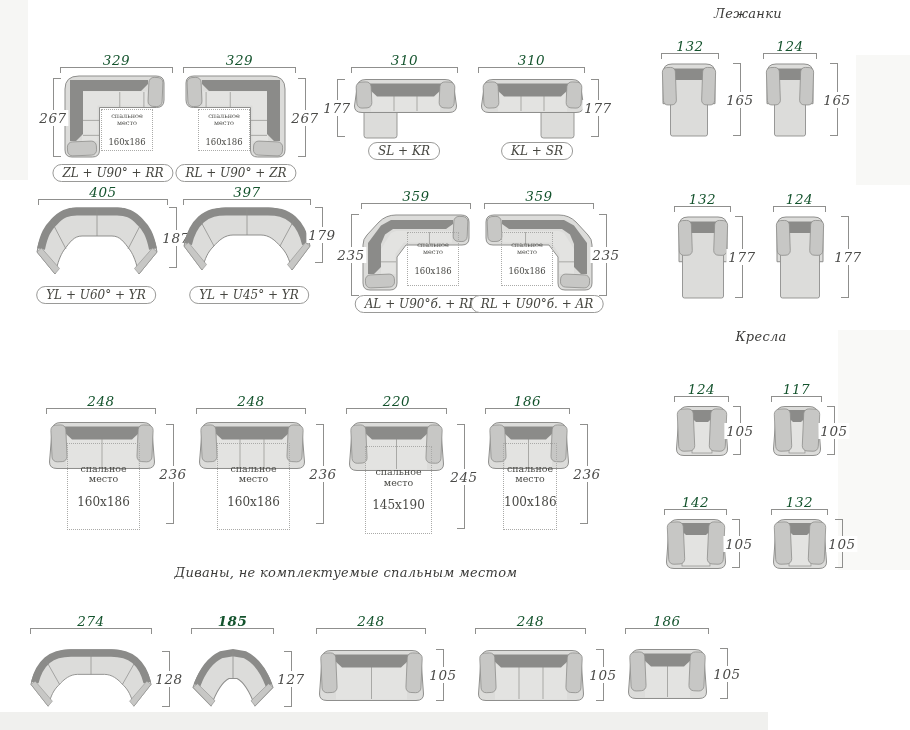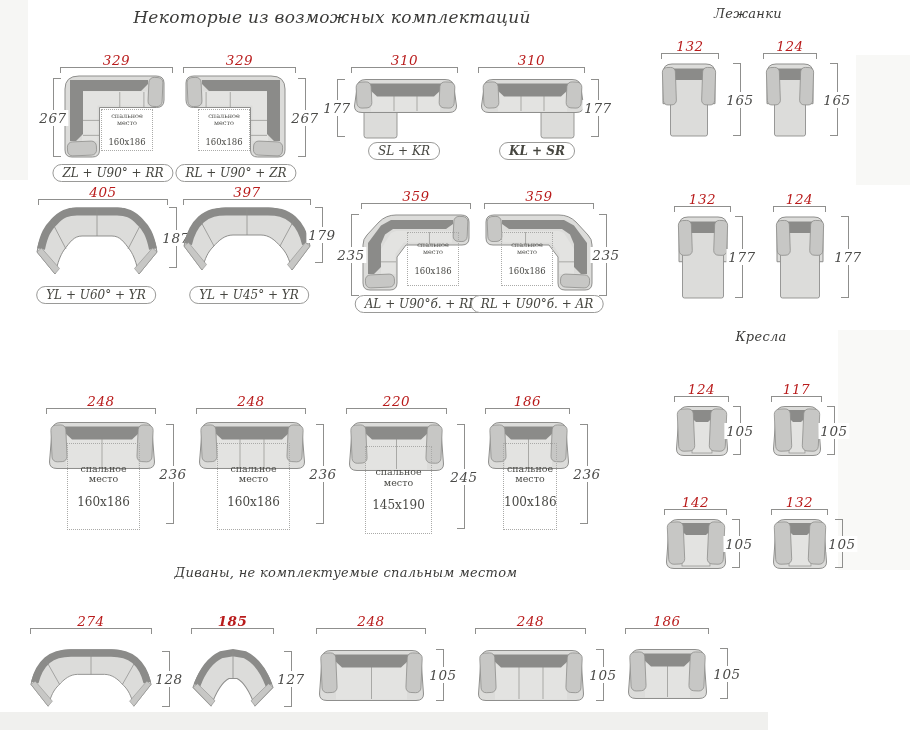--- a/index.html
+++ b/index.html
@@ -5,21 +5,21 @@
   html,body{margin:0;padding:0;background:#fff;}
   #stage{position:relative;width:910px;height:730px;background:#ffffff;overflow:hidden;
          font-family:"DejaVu Serif",serif;}
   .patch{position:absolute;}
   .title{position:absolute;transform:translateX(-50%);font-style:italic;font-size:13px;
          color:#3b3b39;white-space:nowrap;letter-spacing:.3px;}
   .title.main{font-size:17px;}
   .title.sub{font-size:12px;}
   .fig-glyph{position:absolute;}
   .dim-h{position:absolute;text-align:center;}
-  .dim-h .num{display:block;font-style:italic;font-size:13.5px;line-height:12px;color:#b91c1c;
+  .dim-h .num{display:block;font-style:italic;font-size:13.5px;line-height:12px;color:#14532d;
               margin-bottom:1px;letter-spacing:.5px;}
   .dim-h .hline{height:5px;border-top:1px solid #8f8f8d;border-left:1px solid #8f8f8d;
                 border-right:1px solid #8f8f8d;}
   .dim-v{position:absolute;width:24px;}
   .dim-v .vline{position:absolute;top:0;bottom:0;width:7px;left:50%;}
   .dim-v.right .vline{margin-left:-7px;border-right:1px solid #8f8f8d;border-top:1px solid #8f8f8d;border-bottom:1px solid #8f8f8d;}
   .dim-v.left  .vline{margin-left:0;border-left:1px solid #8f8f8d;border-top:1px solid #8f8f8d;border-bottom:1px solid #8f8f8d;}
   .dim-v .num{position:absolute;top:50%;left:50%;transform:translate(-50%,-50%);background:#fff;
               padding:0 2px;font-style:italic;font-size:13.5px;color:#4a4a48;letter-spacing:.5px;}
   .pill{position:absolute;transform:translateX(-50%);border:1px solid #9a9a98;border-radius:10px;
@@ -34,21 +34,20 @@
 </style>
 </head>
 <body>
 
 <div id="stage">
   <div class="patch" style="left:0;top:0;width:28px;height:180px;background:#f6f6f4;"></div>
   <div class="patch" style="left:856px;top:55px;width:54px;height:130px;background:#f8f8f6;"></div>
   <div class="patch" style="left:0;top:712px;width:768px;height:18px;background:#f0f0ee;"></div>
   <div class="patch" style="left:838px;top:330px;width:72px;height:240px;background:#f9f9f7;"></div>
 
-  <div class="title main" style="left:332px;top:7px;">Некоторые из возможных комплектаций</div>
   <div class="title" style="left:748px;top:6px;">Лежанки</div>
   <div class="title" style="left:761px;top:329px;">Кресла</div>
   <div class="title" style="left:346px;top:565px;">Диваны, не комплектуемые спальным местом</div>
 
   <div id="figures">
       <div>
         <div style="position:absolute;left:62px;top:72px;">
           <svg class="fig-glyph" width="105" height="88" viewBox="0 0 105 88" style="overflow:visible">
             <path d="M3,17 Q3,4 17,4 L94,4 Q102,4 102,11 L102,28 Q102,35.5 94.5,35.5 L37.5,35.5 L37.5,78 Q37.5,85 30.5,85 L10,85 Q3,85 3,78 Z" fill="#dcdcda" stroke="#8f8f8d"></path>
             <path d="M20,19.5 L85,19.5 L85,33.5 L35.5,33.5 L35.5,69 L20,69 Z" fill="#e3e3e1"></path>
@@ -162,21 +161,21 @@
           </svg>
         </div>
         <div class="dim-h" style="left:478px;top:54px;width:107px;">
           <span class="num">310</span>
           <div class="hline"></div>
         </div>
         <div class="dim-v right" style="left:586px;top:79px;height:58px;">
           <div class="vline"></div>
           <span class="num">177</span>
         </div>
-        <div class="pill" style="left:537px;top:142px;font-weight:bold;">KL + SR</div>
+        <div class="pill" style="left:537px;top:142px;">KL + SR</div>
       </div>
       <div>
         <div style="position:absolute;left:36px;top:206px;">
           <svg class="fig-glyph" width="122" height="70" viewBox="0 0 122 70" style="overflow:visible">
             <g transform="scale(1 1)">
               <path d="M1,46 C4,30 8,24 14,18 C22,9 30,2 40,2 L82,2 C92,2 100,9 108,18 C114,24 118,30 121,46 L103,68 C100,56 98,50 94,44 C88,36 84,30 76,30 L46,30 C38,30 34,36 28,44 C24,50 22,56 19,68 Z" fill="#dcdcda" stroke="#8f8f8d"></path>
               <path d="M5,43 C8,28 12,22 17.5,16.5 C25.5,7.5 32,5.5 41,5.5 L81,5.5 C90,5.5 96.5,7.5 104.5,16.5 C110,22 114,28 117,43" fill="none" stroke="#8b8b89" stroke-width="8"></path>
               <line x1="16" y1="16" x2="30" y2="43" stroke="#8f8f8d" stroke-width="0.8"></line>
               <line x1="106" y1="16" x2="92" y2="43" stroke="#8f8f8d" stroke-width="0.8"></line>
               <line x1="61" y1="3" x2="61" y2="30" stroke="#8f8f8d" stroke-width="0.8"></line>

